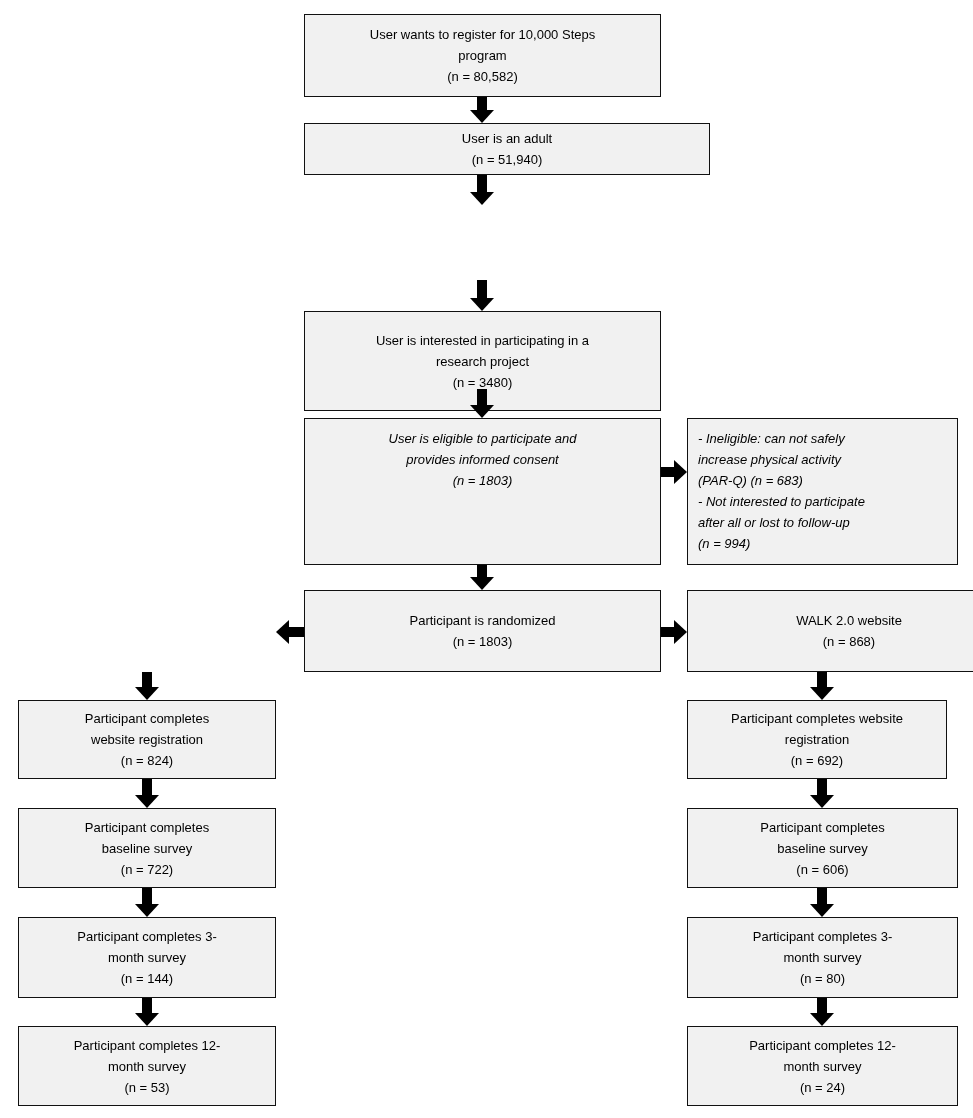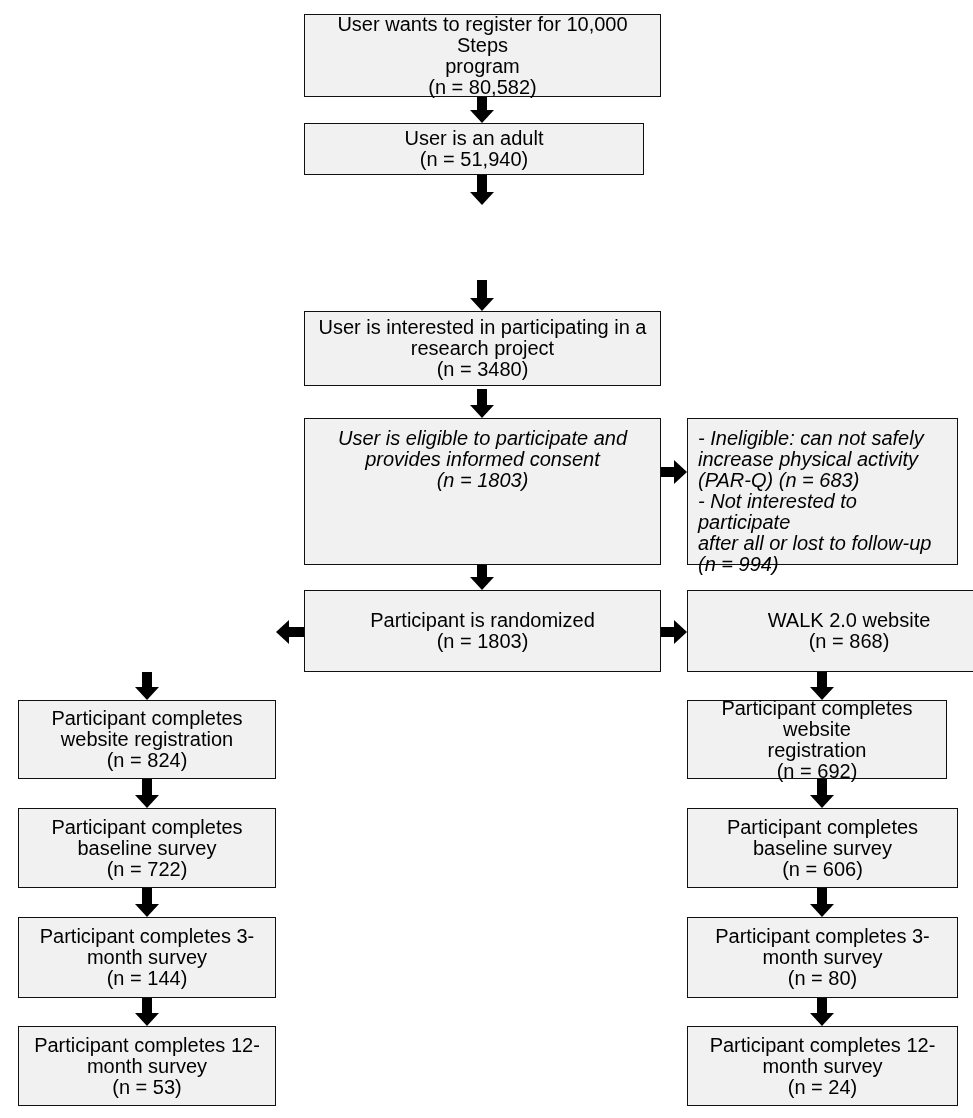--- a/index.html
+++ b/index.html
@@ -8,21 +8,21 @@
     width:973px;height:1118px;
     background:#ffffff;
     font-family:"Liberation Sans","DejaVu Sans",sans-serif;
     color:#000;
   }
   .box{
     position:absolute;
     box-sizing:border-box;
     background:var(--box-fill,#f1f1f1);
     border:1.5px solid var(--box-border,#111111);
-    font-size:20px;
+    font-size:13px;
     line-height:21px;
     white-space:pre-line;
     display:flex;
     align-items:center;
     justify-content:center;
     text-align:center;
     padding:4px 8px;
   }
   .box.top-align{
     align-items:flex-start;
@@ -69,25 +69,25 @@
 </style>
 </head>
 <body>
 
 <div id="canvas">
 
   <div class="box" style="left:304px;top:14px;width:357px;height:83px">User wants to register for 10,000 Steps
 program
 (n = 80,582)</div>
 
-  <div class="box" style="left:304px;top:123px;width:340px;height:52px">User is an adult
+  <div class="box" style="left:304px;top:123px;width:406px;height:52px">User is an adult
 (n = 51,940)</div>
 
 
-  <div class="box" style="left:304px;top:311px;width:357px;height:75px">User is interested in participating in a
+  <div class="box" style="left:304px;top:311px;width:357px;height:100px">User is interested in participating in a
 research project
 (n = 3480)</div>
 
   <div class="box top-align" style="left:304px;top:418px;width:357px;height:147px">User is eligible to participate and
 provides informed consent
 (n = 1803)</div>
 
   <div class="box top-align left-align" style="left:687px;top:418px;width:271px;height:147px">- Ineligible: can not safely
 increase physical activity
 (PAR-Q) (n = 683)

